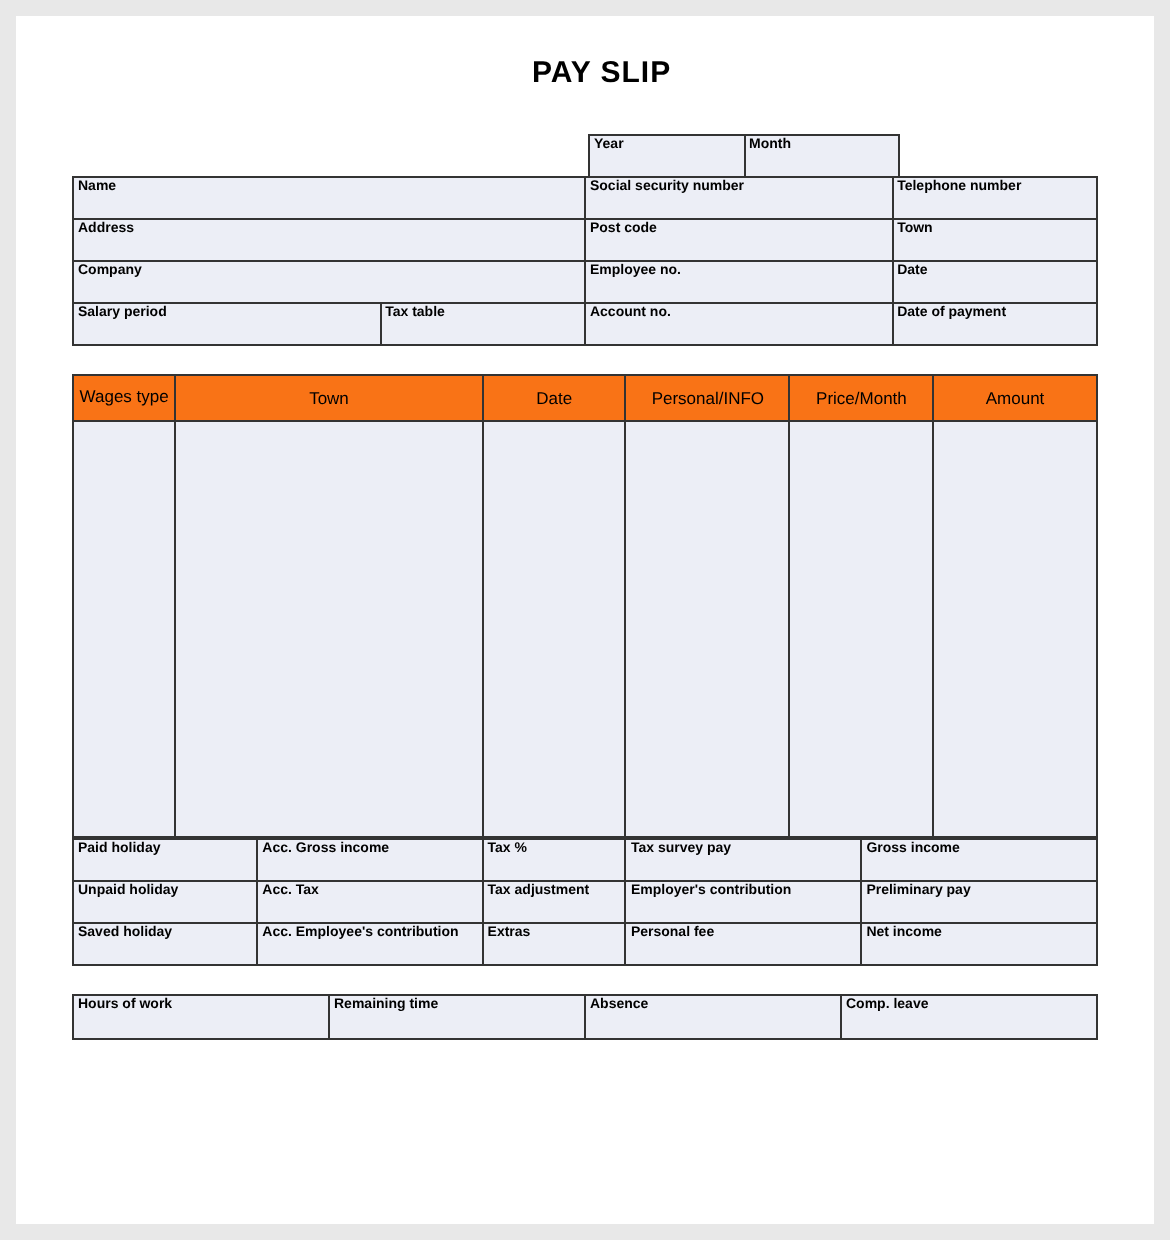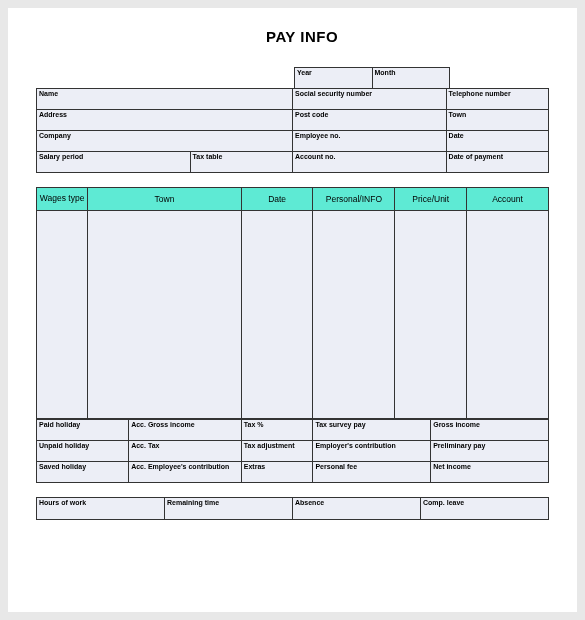--- a/index.html
+++ b/index.html
@@ -53,41 +53,41 @@
 
   .info-block { width: 100%; margin-top: -1px; }
 
   .wages-block { width: 100%; margin-top: 14px; }
   .wages-block th {
     border: 1px solid #333;
     font-size: 8.5px;
     font-weight: normal;
     padding: 6px 2px;
     text-align: center;
-    background: #5eead4;
+    background: #f97316;
     white-space: nowrap;
   }
   .wages-block td.body-cell {
     height: 208px;
     background: #eceef6;
   }
 
   .summary-block { width: 100%; }
   .summary-block td { height: 21px; }
 
   .footer-block { width: 100%; margin-top: 14px; }
   .footer-block td { height: 22px; }
 
 </style>
 </head>
 <body>
 
 <div class="page">
 
-  <div class="title">PAY INFO</div>
+  <div class="title">PAY SLIP</div>
 
   <div class="top-row-wrap">
     <table class="top-row">
       <tbody>
           <tr>
         <td style="width:50%">Year</td>
         <td style="width:50%">Month</td>
       </tr>
     </tbody>
       </table>
@@ -119,22 +119,22 @@
   </tbody>
     </table>
 
   <table class="wages-block">
     <tbody>
         <tr>
       <th style="width:10%;line-height:1.1">Wages type</th>
       <th style="width:30%">Town</th>
       <th style="width:14%">Date</th>
       <th style="width:16%">Personal/INFO</th>
-      <th style="width:14%">Price/Unit</th>
-      <th style="width:16%">Account</th>
+      <th style="width:14%">Price/Month</th>
+      <th style="width:16%">Amount</th>
     </tr>
     <tr>
       <td class="body-cell"></td>
       <td class="body-cell"></td>
       <td class="body-cell"></td>
       <td class="body-cell"></td>
       <td class="body-cell"></td>
       <td class="body-cell"></td>
     </tr>
   </tbody>

